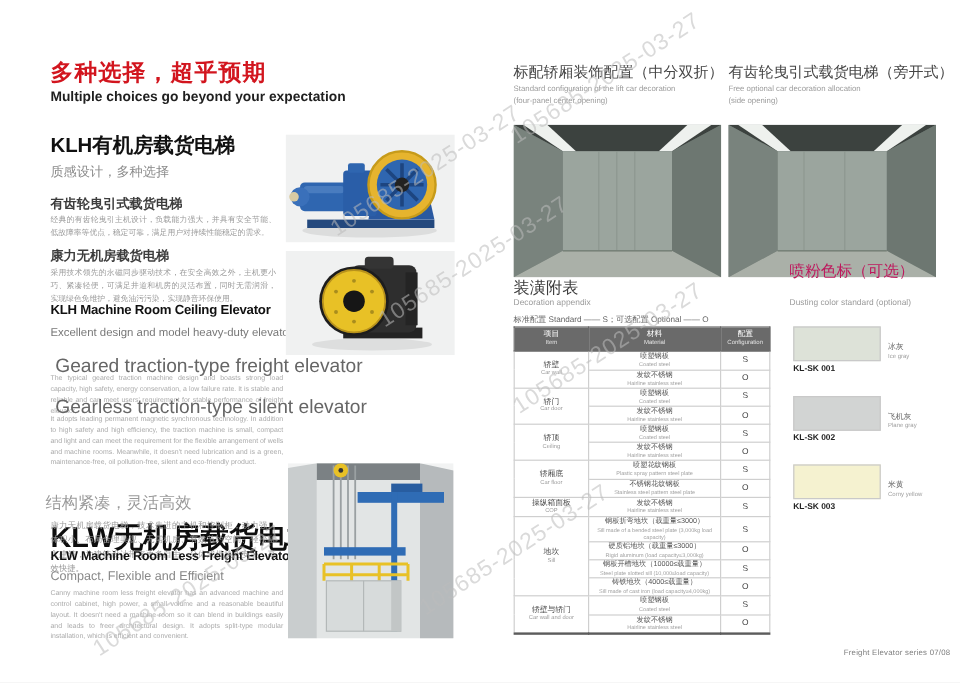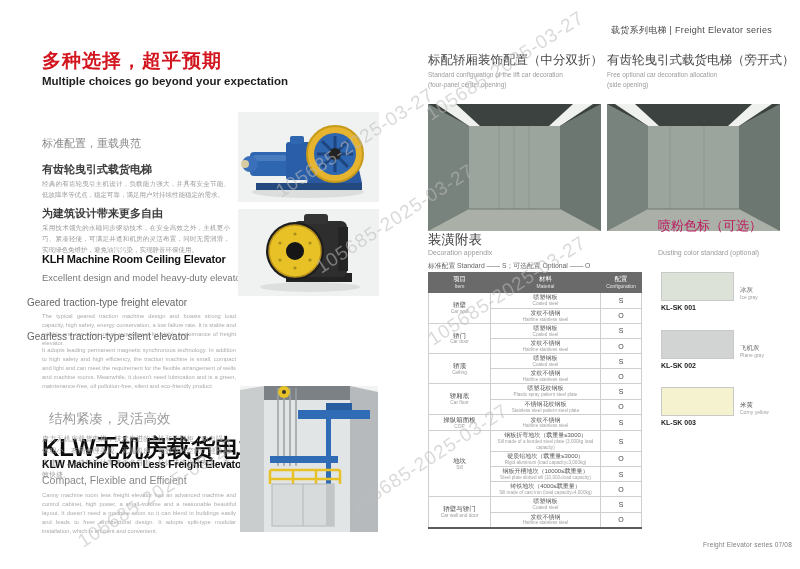--- a/index.html
+++ b/index.html
@@ -15,24 +15,24 @@
 
   
   .title-cn { left:42px; top:48px; font-size:19px; font-weight:bold; color:#d2151e; letter-spacing:1px; }
   .title-en { left:42px; top:75px; font-size:11.5px; font-weight:bold; color:#1f1f1f; }
   .klh-cn   { left:42px; top:110px; font-size:17px; font-weight:bold; color:#111; }
   .klh-tag-cn { left:42px; top:136px; font-size:11px; color:#8a8a8a; }
   .sub-cn   { left:42px; font-size:11px; font-weight:bold; color:#3d3d3d; }
   .body-cn  { left:42px; width:188px; font-size:6.5px; color:#9a9a9a; line-height:1.7; text-align:justify; }
   .klh-en   { left:42px; top:253px; font-size:11px; font-weight:bold; color:#111; letter-spacing:-.2px; width:210px; }
   .klh-tag-en { left:42px; top:272px; font-size:9.5px; color:#777; }
-  .sub-en   { left:27px; font-size:10px; color:#666; }
+  .sub-en   { left:46px; font-size:16px; color:#666; }
   .body-en  { left:42px; width:194px; font-size:5.8px; color:#ababab; line-height:1.55; text-align:justify; }
   .klw-cn   { left:42px; top:384px; font-size:24px; font-weight:bold; color:#0d0d0d;margin-top:48px; }
-  .klw-tag-cn { left:49px; top:410px; font-size:13.5px; color:#9a9a9a; }
+  .klw-tag-cn { left:38px; top:410px; font-size:13.5px; color:#9a9a9a; }
   .klw-en   { left:42px; top:458px; font-size:10.5px; font-weight:bold; color:#111; letter-spacing:-.2px; width:210px; }
   .klw-tag-en { left:42px; top:474px; font-size:10.5px; color:#888; }
 
   
   .photo { display:block; }
 
   
   .cfg-title-cn { font-size:12.5px; color:#454545; top:52px; }
   .cfg-title-en { font-size:6.5px; color:#9b9b9b; top:70px; line-height:1.5; white-space:pre-line; }
 
@@ -70,30 +70,30 @@
 
   <div id="wm-layer">
       <div class="abs wm" style="left: 278px; top: 182px;">105685-2025-03-27</div>
       <div class="abs wm" style="left: 318px; top: 258px;">105685-2025-03-27</div>
       <div class="abs wm" style="left: 80px; top: 532px;">105685-2025-03-27</div>
       <div class="abs wm" style="left: 428px; top: 105px;">105685-2025-03-27</div>
       <div class="abs wm" style="left: 430px; top: 330px;">105685-2025-03-27</div>
       <div class="abs wm" style="left: 352px; top: 498px;">105685-2025-03-27</div>
     </div>
 
-  <div class="abs series">载货系列电梯 | Freight Elevator series</div>
 
   <div class="abs title-en">Multiple choices go beyond your expectation</div>
   <div class="abs title-cn">多种选择，超乎预期</div>
 
-  <div class="abs klh-tag-cn">标准配置，重载典范</div>
+  <div class="abs klh-cn">KLH有机房载货电梯</div>
+  <div class="abs klh-tag-cn">质感设计，多种选择</div>
 
   <div class="abs sub-cn" style="top:162px">有齿轮曳引式载货电梯</div>
   <div class="abs body-cn" style="top:178px">经典的有齿轮曳引主机设计，负载能力强大，并具有安全节能、低故障率等优点，稳定可靠，满足用户对持续性能稳定的需求。</div>
-  <div class="abs sub-cn" style="top:206px">为建筑设计带来更多自由</div>
+  <div class="abs sub-cn" style="top:206px">康力无机房载货电梯</div>
   <div class="abs body-cn" style="top:222px">采用技术领先的永磁同步驱动技术，在安全高效之外，主机更小巧、紧凑轻便，可满足井道和机房的灵活布置，同时无需润滑，实现绿色免维护，避免油污污染，实现静音环保使用。</div>
 
   <div class="abs klh-en">KLH Machine Room Ceiling Elevator</div>
   <div class="abs klh-tag-en">Excellent design and model heavy-duty elevators</div>
   <div class="abs sub-en" style="top:297px">Geared traction-type freight elevator</div>
   <div class="abs body-en" style="top:312px">The typical geared traction machine design and boasts strong load capacity, high safety, energy conservation, a low failure rate. It is stable and reliable and can meet users' requirement for stable performance of freight elevator.</div>
   <div class="abs sub-en" style="top:331px">Gearless traction-type silent elevator</div>
   <div class="abs body-en" style="top:346px">It adopts leading permanent magnetic synchronous technology. In addition to high safety and high efficiency, the traction machine is small, compact and light and can meet the requirement for the flexible arrangement of wells and machine rooms. Meanwhile, it doesn't need lubrication and is a green, maintenance-free, oil pollution-free, silent and eco-friendly product.</div>
 
   <div class="abs klw-cn">KLW无机房载货电梯</div>

